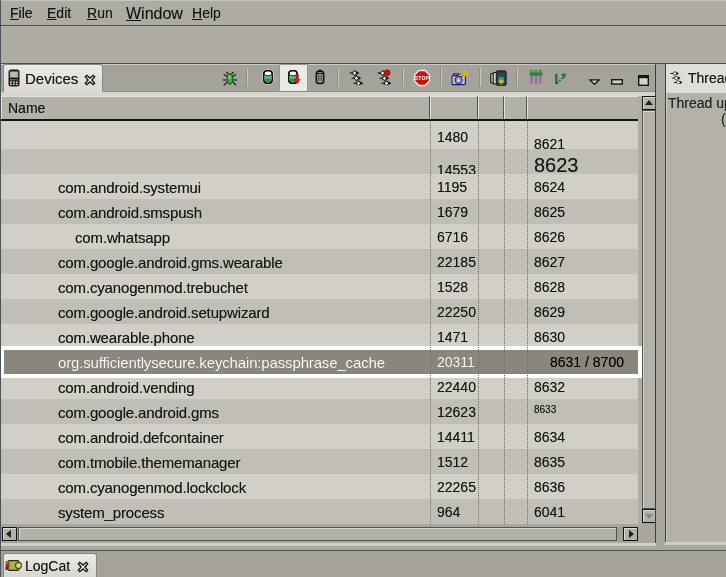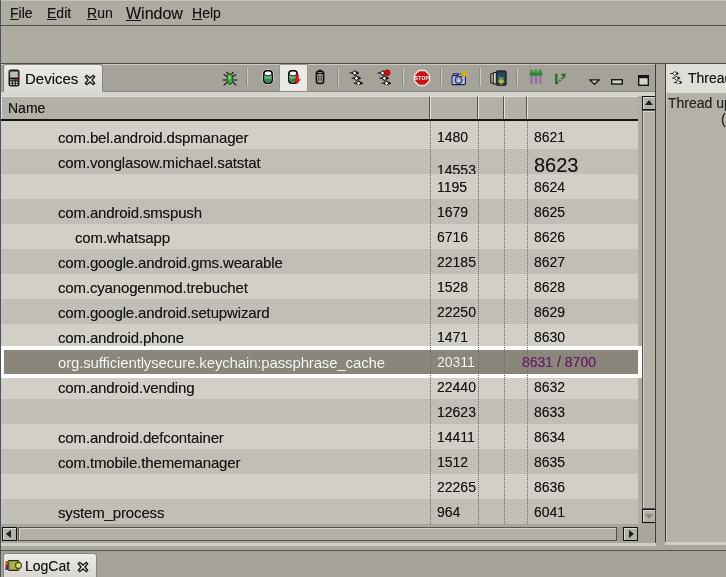--- a/index.html
+++ b/index.html
@@ -171,28 +171,27 @@
 <div class="ab" style="left:4px;top:92px;width:98px;height:4px;background:#d8d6d1"></div>
 <div class="ab" style="left:1px;top:96px;width:429px;height:23px;background:#b3b0a8;border-top:1px solid #e2e0dc;border-left:1px solid #e2e0dc;border-right:1px solid #55534e"></div>
 <div class="ab" style="left:430px;top:96px;width:48px;height:23px;background:#b3b0a8;border-top:1px solid #e2e0dc;border-left:1px solid #e2e0dc;border-right:1px solid #55534e"></div>
 <div class="ab" style="left:478px;top:96px;width:26px;height:23px;background:#b3b0a8;border-top:1px solid #e2e0dc;border-left:1px solid #e2e0dc;border-right:1px solid #55534e"></div>
 <div class="ab" style="left:504px;top:96px;width:23px;height:23px;background:#b3b0a8;border-top:1px solid #e2e0dc;border-left:1px solid #e2e0dc;border-right:1px solid #55534e"></div>
 <div class="ab" style="left:527px;top:96px;width:113px;height:23px;background:#b3b0a8;border-top:1px solid #e2e0dc;border-left:1px solid #e2e0dc;border-right:1px solid #55534e"></div>
 <div class="ab" style="left:8px;top:100px;font-size:14px">Name</div>
 <div class="ab" style="left:1px;top:119px;width:639px;height:2px;background:#141414"></div>
 <div class="ab" style="left:1px;top:121px;width:637px;height:403px;background:#d2cfc8;overflow:hidden">
 <div style="position:absolute;left:0;top:3px;width:637px;height:25px;background:#d2cfc8"></div>
-<div style="position:absolute;left:57px;top:8px;font-size:15px;letter-spacing:-0.15px;white-space:nowrap">com.bel.android.dspmanager</div>
 <div style="position:absolute;left:436px;top:8px;font-size:14px">1480</div>
-<div style="position:absolute;left:533px;top:8px;font-size:14px;white-space:nowrap">8621</div>
+<div style="position:absolute;left:533px;top:15px;font-size:14px;white-space:nowrap">8621</div>
 <div style="position:absolute;left:0;top:28px;width:637px;height:25px;background:#c1beb7"></div>
-<div style="position:absolute;left:57px;top:33px;font-size:15px;letter-spacing:-0.15px;white-space:nowrap">com.vonglasow.michael.satstat</div>
 <div style="position:absolute;left:436px;top:41px;font-size:14px">14553</div>
 <div style="position:absolute;left:533px;top:33px;font-size:20px;white-space:nowrap">8623</div>
 <div style="position:absolute;left:0;top:53px;width:637px;height:25px;background:#d2cfc8"></div>
+<div style="position:absolute;left:57px;top:58px;font-size:15px;letter-spacing:-0.15px;white-space:nowrap">com.android.systemui</div>
 <div style="position:absolute;left:436px;top:58px;font-size:14px">1195</div>
 <div style="position:absolute;left:533px;top:58px;font-size:14px;white-space:nowrap">8624</div>
 <div style="position:absolute;left:0;top:78px;width:637px;height:25px;background:#c1beb7"></div>
 <div style="position:absolute;left:57px;top:83px;font-size:15px;letter-spacing:-0.15px;white-space:nowrap">com.android.smspush</div>
 <div style="position:absolute;left:436px;top:83px;font-size:14px">1679</div>
 <div style="position:absolute;left:533px;top:83px;font-size:14px;white-space:nowrap">8625</div>
 <div style="position:absolute;left:0;top:103px;width:637px;height:25px;background:#d2cfc8"></div>
 <div style="position:absolute;left:74px;top:108px;font-size:15px;letter-spacing:-0.15px;white-space:nowrap">com.whatsapp</div>
 <div style="position:absolute;left:436px;top:108px;font-size:14px">6716</div>
 <div style="position:absolute;left:533px;top:108px;font-size:14px;white-space:nowrap">8626</div>
@@ -202,52 +201,54 @@
 <div style="position:absolute;left:533px;top:133px;font-size:14px;white-space:nowrap">8627</div>
 <div style="position:absolute;left:0;top:153px;width:637px;height:25px;background:#d2cfc8"></div>
 <div style="position:absolute;left:57px;top:158px;font-size:15px;letter-spacing:-0.15px;white-space:nowrap">com.cyanogenmod.trebuchet</div>
 <div style="position:absolute;left:436px;top:158px;font-size:14px">1528</div>
 <div style="position:absolute;left:533px;top:158px;font-size:14px;white-space:nowrap">8628</div>
 <div style="position:absolute;left:0;top:178px;width:637px;height:25px;background:#c1beb7"></div>
 <div style="position:absolute;left:57px;top:183px;font-size:15px;letter-spacing:-0.15px;white-space:nowrap">com.google.android.setupwizard</div>
 <div style="position:absolute;left:436px;top:183px;font-size:14px">22250</div>
 <div style="position:absolute;left:533px;top:183px;font-size:14px;white-space:nowrap">8629</div>
 <div style="position:absolute;left:0;top:203px;width:637px;height:25px;background:#d2cfc8"></div>
-<div style="position:absolute;left:57px;top:208px;font-size:15px;letter-spacing:-0.15px;white-space:nowrap">com.android.phone</div>
+<div style="position:absolute;left:57px;top:208px;font-size:15px;letter-spacing:-0.15px;white-space:nowrap">com.wearable.phone</div>
 <div style="position:absolute;left:436px;top:208px;font-size:14px">1471</div>
 <div style="position:absolute;left:533px;top:208px;font-size:14px;white-space:nowrap">8630</div>
 <div style="position:absolute;left:0;top:228px;width:637px;height:25px;background:#c1beb7"></div>
 <div style="position:absolute;left:0;top:253px;width:637px;height:25px;background:#d2cfc8"></div>
 <div style="position:absolute;left:57px;top:258px;font-size:15px;letter-spacing:-0.15px;white-space:nowrap">com.android.vending</div>
 <div style="position:absolute;left:436px;top:258px;font-size:14px">22440</div>
 <div style="position:absolute;left:533px;top:258px;font-size:14px;white-space:nowrap">8632</div>
 <div style="position:absolute;left:0;top:278px;width:637px;height:25px;background:#c1beb7"></div>
+<div style="position:absolute;left:57px;top:283px;font-size:15px;letter-spacing:-0.15px;white-space:nowrap">com.google.android.gms</div>
 <div style="position:absolute;left:436px;top:283px;font-size:14px">12623</div>
-<div style="position:absolute;left:533px;top:283px;font-size:14px;white-space:nowrap">8633</div>
+<div style="position:absolute;left:533px;top:283px;font-size:10px;white-space:nowrap">8633</div>
 <div style="position:absolute;left:0;top:303px;width:637px;height:25px;background:#d2cfc8"></div>
 <div style="position:absolute;left:57px;top:308px;font-size:15px;letter-spacing:-0.15px;white-space:nowrap">com.android.defcontainer</div>
 <div style="position:absolute;left:436px;top:308px;font-size:14px">14411</div>
 <div style="position:absolute;left:533px;top:308px;font-size:14px;white-space:nowrap">8634</div>
 <div style="position:absolute;left:0;top:328px;width:637px;height:25px;background:#c1beb7"></div>
 <div style="position:absolute;left:57px;top:333px;font-size:15px;letter-spacing:-0.15px;white-space:nowrap">com.tmobile.thememanager</div>
 <div style="position:absolute;left:436px;top:333px;font-size:14px">1512</div>
 <div style="position:absolute;left:533px;top:333px;font-size:14px;white-space:nowrap">8635</div>
 <div style="position:absolute;left:0;top:353px;width:637px;height:25px;background:#d2cfc8"></div>
+<div style="position:absolute;left:57px;top:358px;font-size:15px;letter-spacing:-0.15px;white-space:nowrap">com.cyanogenmod.lockclock</div>
 <div style="position:absolute;left:436px;top:358px;font-size:14px">22265</div>
 <div style="position:absolute;left:533px;top:358px;font-size:14px;white-space:nowrap">8636</div>
 <div style="position:absolute;left:0;top:378px;width:637px;height:25px;background:#c1beb7"></div>
 <div style="position:absolute;left:57px;top:383px;font-size:15px;letter-spacing:-0.15px;white-space:nowrap">system_process</div>
 <div style="position:absolute;left:436px;top:383px;font-size:14px">964</div>
 <div style="position:absolute;left:533px;top:383px;font-size:14px;white-space:nowrap">6041</div>
 </div>
 <div class="ab" style="left:1px;top:346px;width:641px;height:32px;background:#fff;z-index:5"></div>
 <div class="ab" style="left:4px;top:350px;width:634px;height:24px;background:#8b867c;z-index:6"></div>
 <div class="ab" style="left:58px;top:354px;font-size:15px;letter-spacing:-0.15px;color:#fff;z-index:7;white-space:nowrap">org.sufficientlysecure.keychain:passphrase_cache</div>
 <div class="ab" style="left:437px;top:354px;font-size:14px;color:#fff;z-index:7">20311</div>
-<div class="ab" style="left:522px;top:354px;font-size:14px;color:#701a75;z-index:7;white-space:nowrap">8631 / 8700</div>
+<div class="ab" style="left:550px;top:354px;font-size:14px;color:#000000;z-index:7;white-space:nowrap">8631 / 8700</div>
 <div class="ab" style="left:430px;top:121px;width:1px;height:403px;z-index:8;background:repeating-linear-gradient(to bottom,#6a6861 0 1px,transparent 1px 2px)"></div>
 <div class="ab" style="left:478px;top:121px;width:1px;height:403px;z-index:8;background:repeating-linear-gradient(to bottom,#6a6861 0 1px,transparent 1px 2px)"></div>
 <div class="ab" style="left:504px;top:121px;width:1px;height:403px;z-index:8;background:repeating-linear-gradient(to bottom,#6a6861 0 1px,transparent 1px 2px)"></div>
 <div class="ab" style="left:527px;top:121px;width:1px;height:403px;z-index:8;background:repeating-linear-gradient(to bottom,#6a6861 0 1px,transparent 1px 2px)"></div>
 <div class="ab" style="left:638px;top:96px;width:4px;height:428px;background:#b0ada5"></div>
 <div class="ab" style="left:642px;top:96px;width:14px;height:428px;background:#a19e96"></div>
 <div class="ab" style="left:642px;top:96px;width:14px;height:14px;background:#b3b0a8;border:1px solid #111;box-shadow:inset 1px 1px 0 #dddbd7"></div>
 <div class="ab" style="left:645px;top:100px;width:0;height:0;border-left:4px solid transparent;border-right:4px solid transparent;border-bottom:5px solid #222"></div>
 <div class="ab" style="left:642px;top:110px;width:14px;height:399px;background:#b3b0a8;border:1px solid #55534e;box-shadow:inset 1px 1px 0 #d6d4cf"></div>
 <div class="ab" style="left:642px;top:509px;width:14px;height:14px;background:#b3b0a8;border:1px solid #111;box-shadow:inset 1px 1px 0 #dddbd7"></div>

